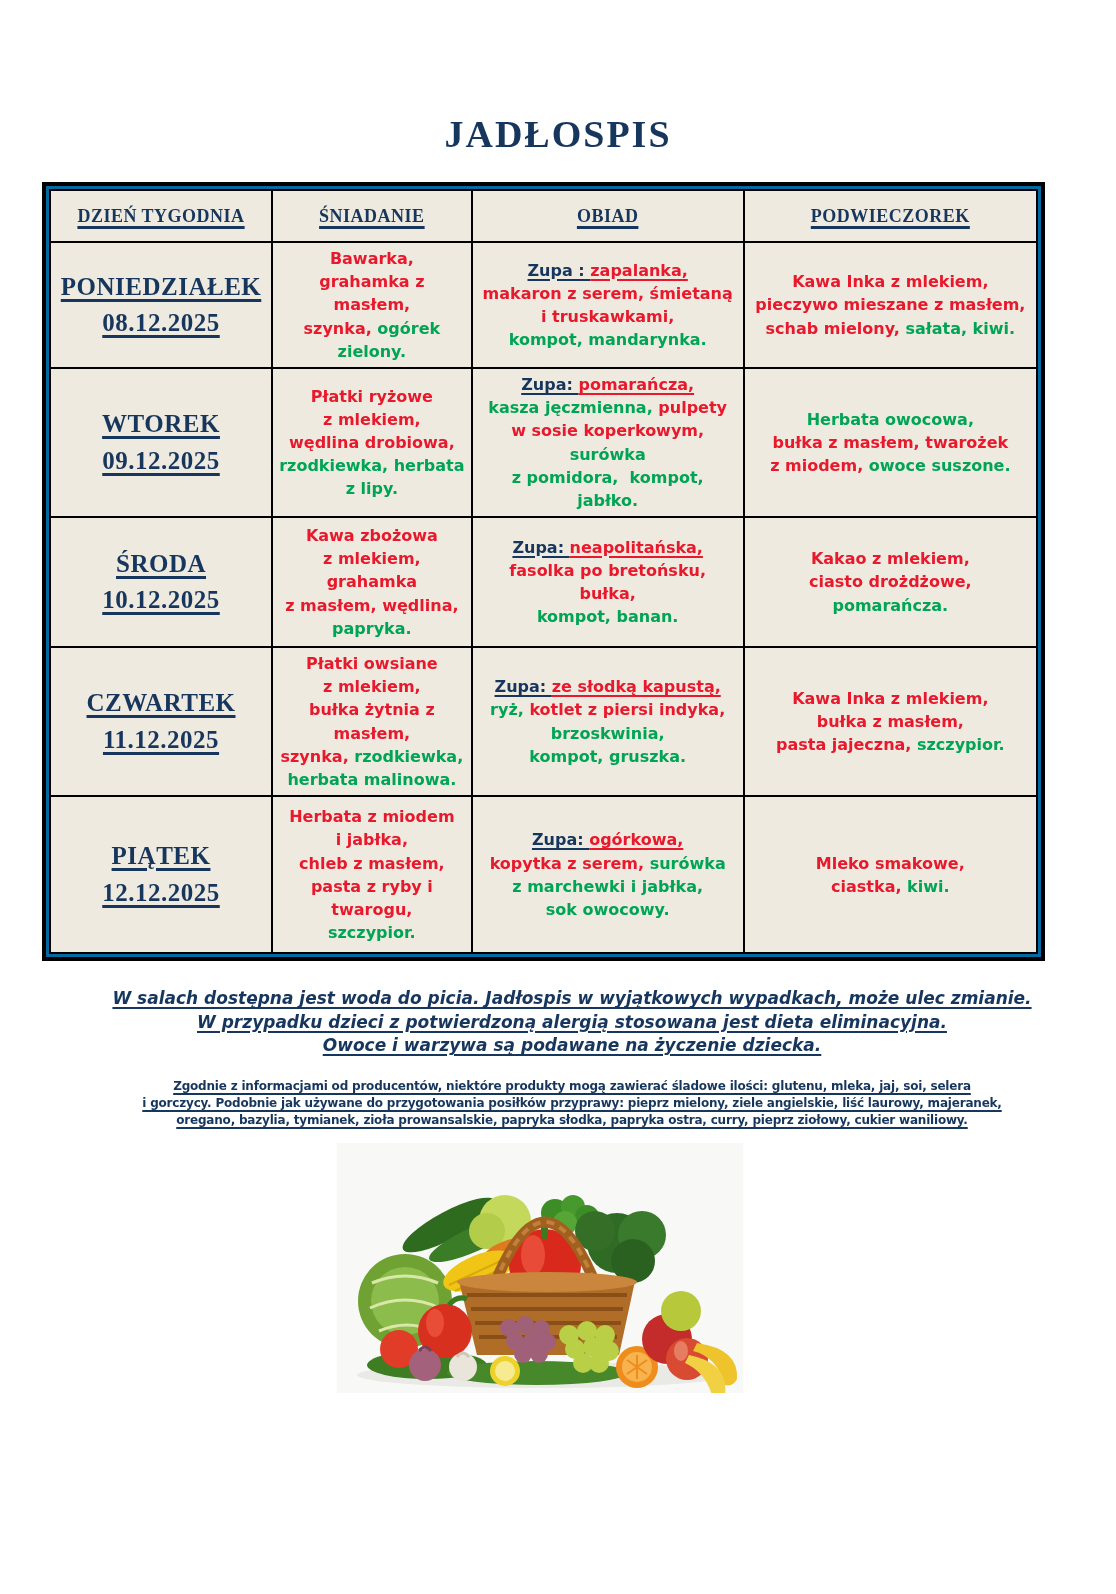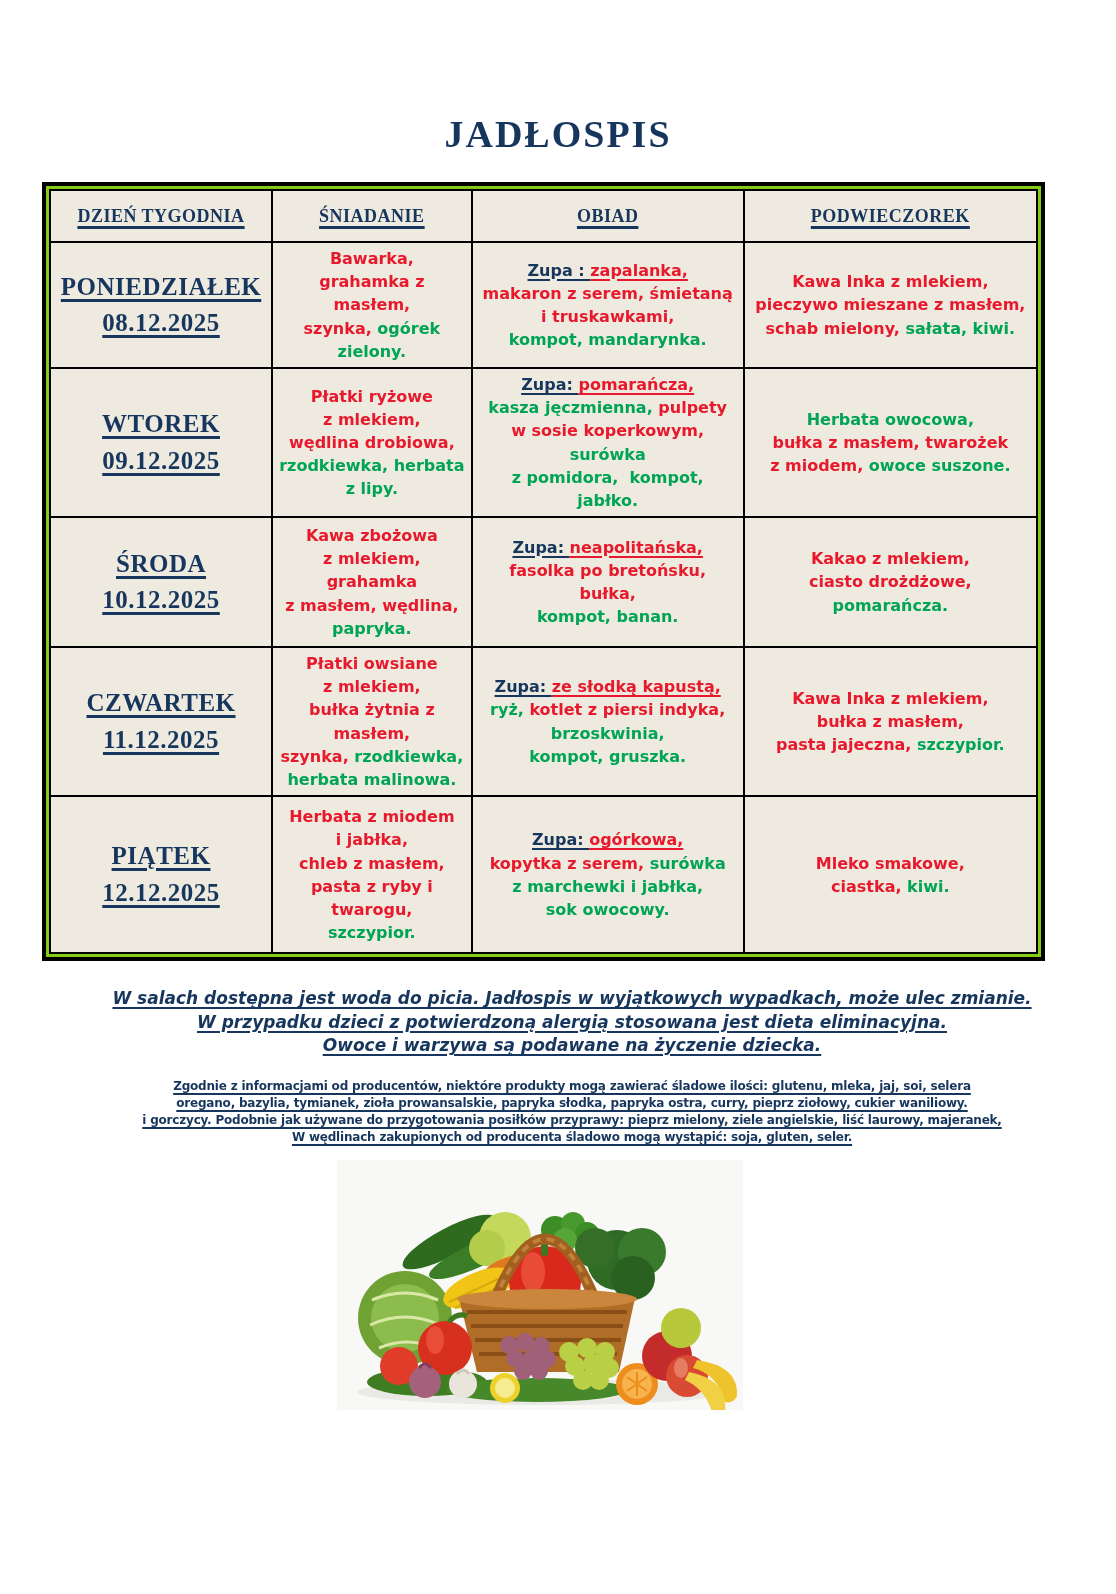--- a/index.html
+++ b/index.html
@@ -15,21 +15,21 @@
   .title{
     margin-top:112px;text-align:center;
     font-family:"Liberation Serif","DejaVu Serif",serif;
     font-weight:bold;font-size:38px;letter-spacing:2px;
     color:var(--navy);
   }
 
   .table-frame{
     margin:26px 0 0 42px;width:1003px;
     border:4px solid var(--border);
-    padding:3px;background:#84cc16;
+    padding:3px;background:#0369a1;
   }
   table{
     border-collapse:collapse;table-layout:fixed;width:100%;
     background:var(--cellbg);
   }
   col.c1{width:218px}col.c2{width:196px}col.c3{width:267px}col.c4{width:288px}
   th,td{
     border:2px solid var(--border);
     text-align:center;vertical-align:middle;
     padding:4px 6px;
@@ -218,23 +218,22 @@
   </div>
 
   <div class="note note-a">
     <div class="nline">W salach dostępna jest woda do picia.  Jadłospis w wyjątkowych wypadkach, może ulec zmianie.</div>
     <div class="nline">W przypadku dzieci z potwierdzoną alergią stosowana jest dieta eliminacyjna.</div>
     <div class="nline">Owoce i warzywa są podawane na życzenie dziecka.</div>
   </div>
 
   <div class="note note-b">
     <div class="nline">Zgodnie z informacjami od producentów, niektóre produkty mogą zawierać śladowe ilości: glutenu, mleka, jaj, soi, selera</div>
+    <div class="nline">i gorczycy. Podobnie jak używane do przygotowania posiłków przyprawy: pieprz mielony, ziele angielskie, liść laurowy, majeranek,</div>
     <div class="nline">oregano, bazylia, tymianek, zioła prowansalskie, papryka słodka, papryka ostra, curry, pieprz ziołowy, cukier waniliowy.</div>
-    <div class="nline">i gorczycy. Podobnie jak używane do przygotowania posiłków przyprawy: pieprz mielony, ziele angielskie, liść laurowy, majeranek,</div>
-    <div class="nline">         W wędlinach zakupionych od producenta śladowo mogą wystąpić: soja, gluten, seler.</div>
   </div>
 
   <div class="photo">
     <svg width="406" height="250" viewBox="0 0 406 250" xmlns="http://www.w3.org/2000/svg">
       <rect width="406" height="250" fill="#f8f8f7"></rect>
       <ellipse cx="205" cy="232" rx="185" ry="13" fill="#e9e9e5"></ellipse>
 
       <ellipse cx="90" cy="222" rx="60" ry="14" fill="#3f7d22"></ellipse>
       <ellipse cx="200" cy="230" rx="90" ry="12" fill="#46882a"></ellipse>
 

